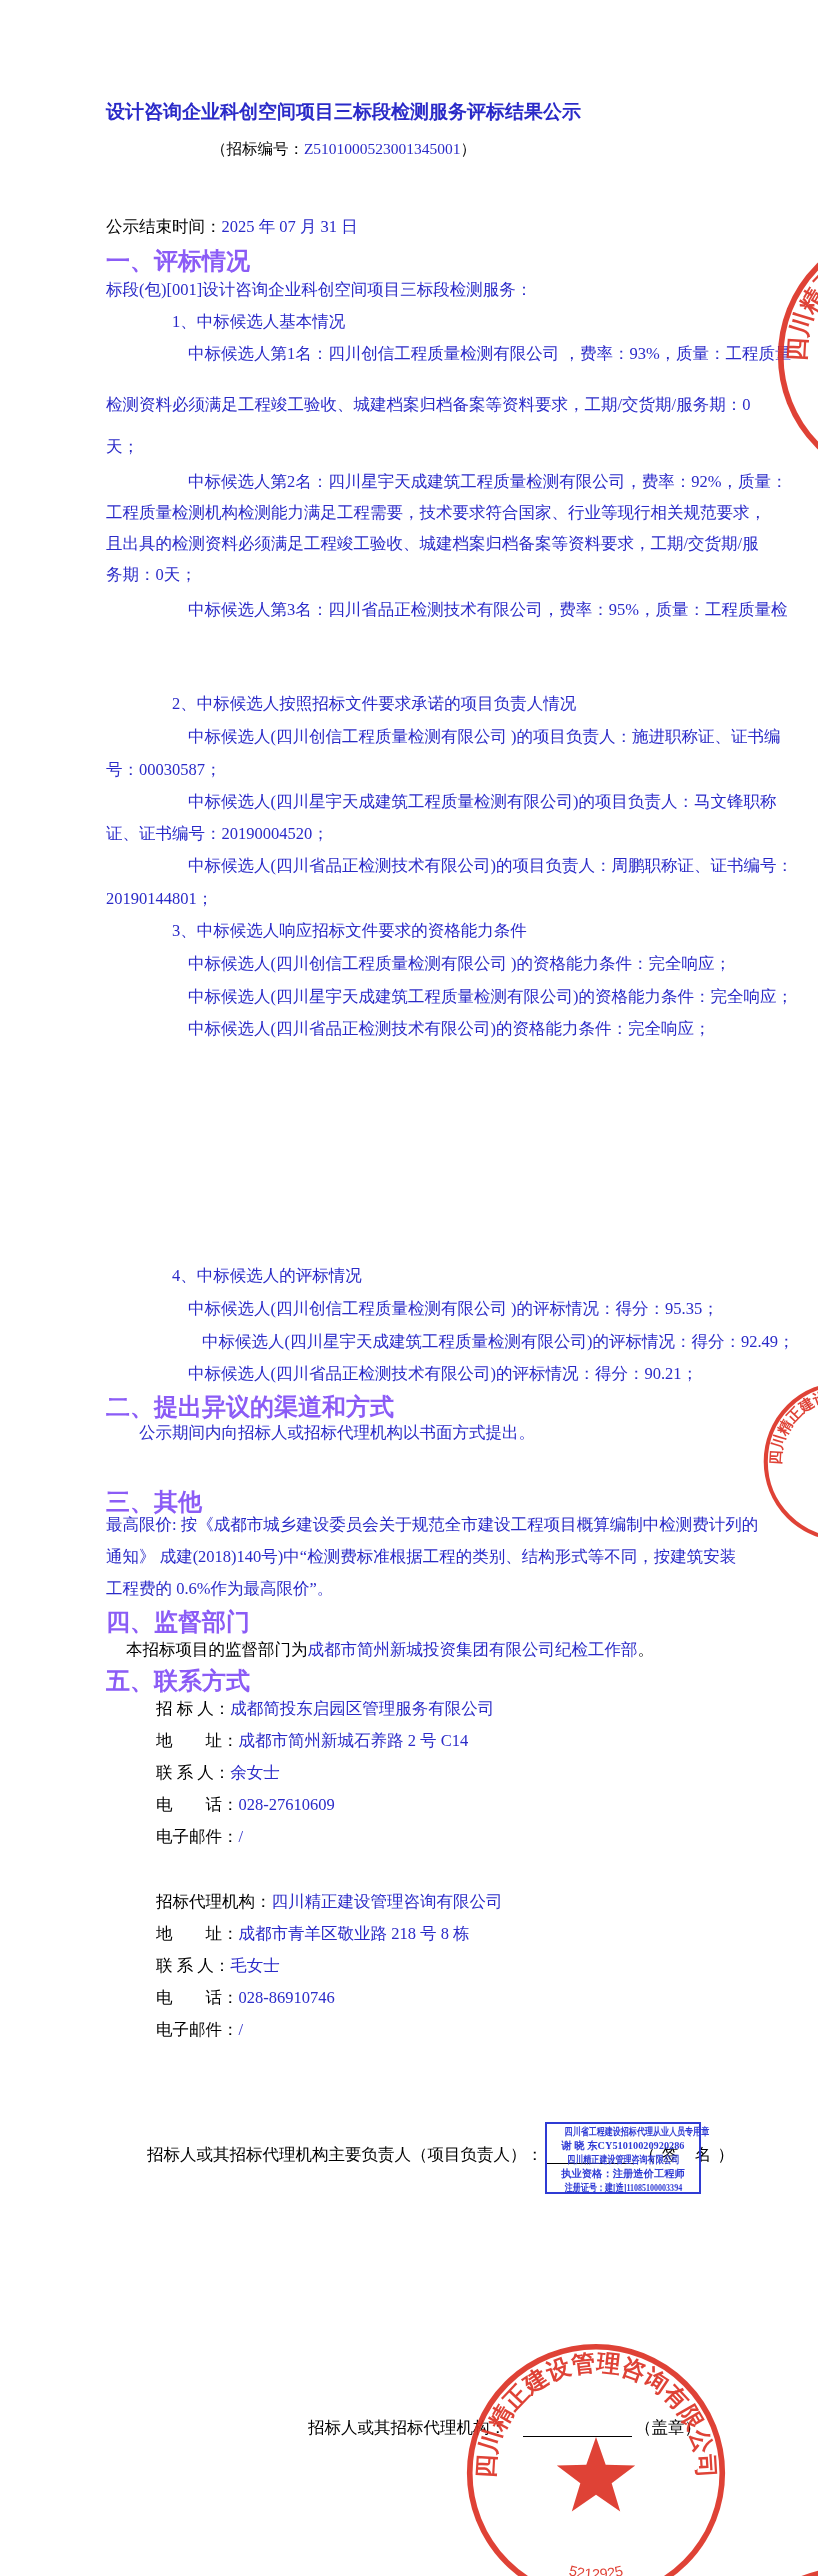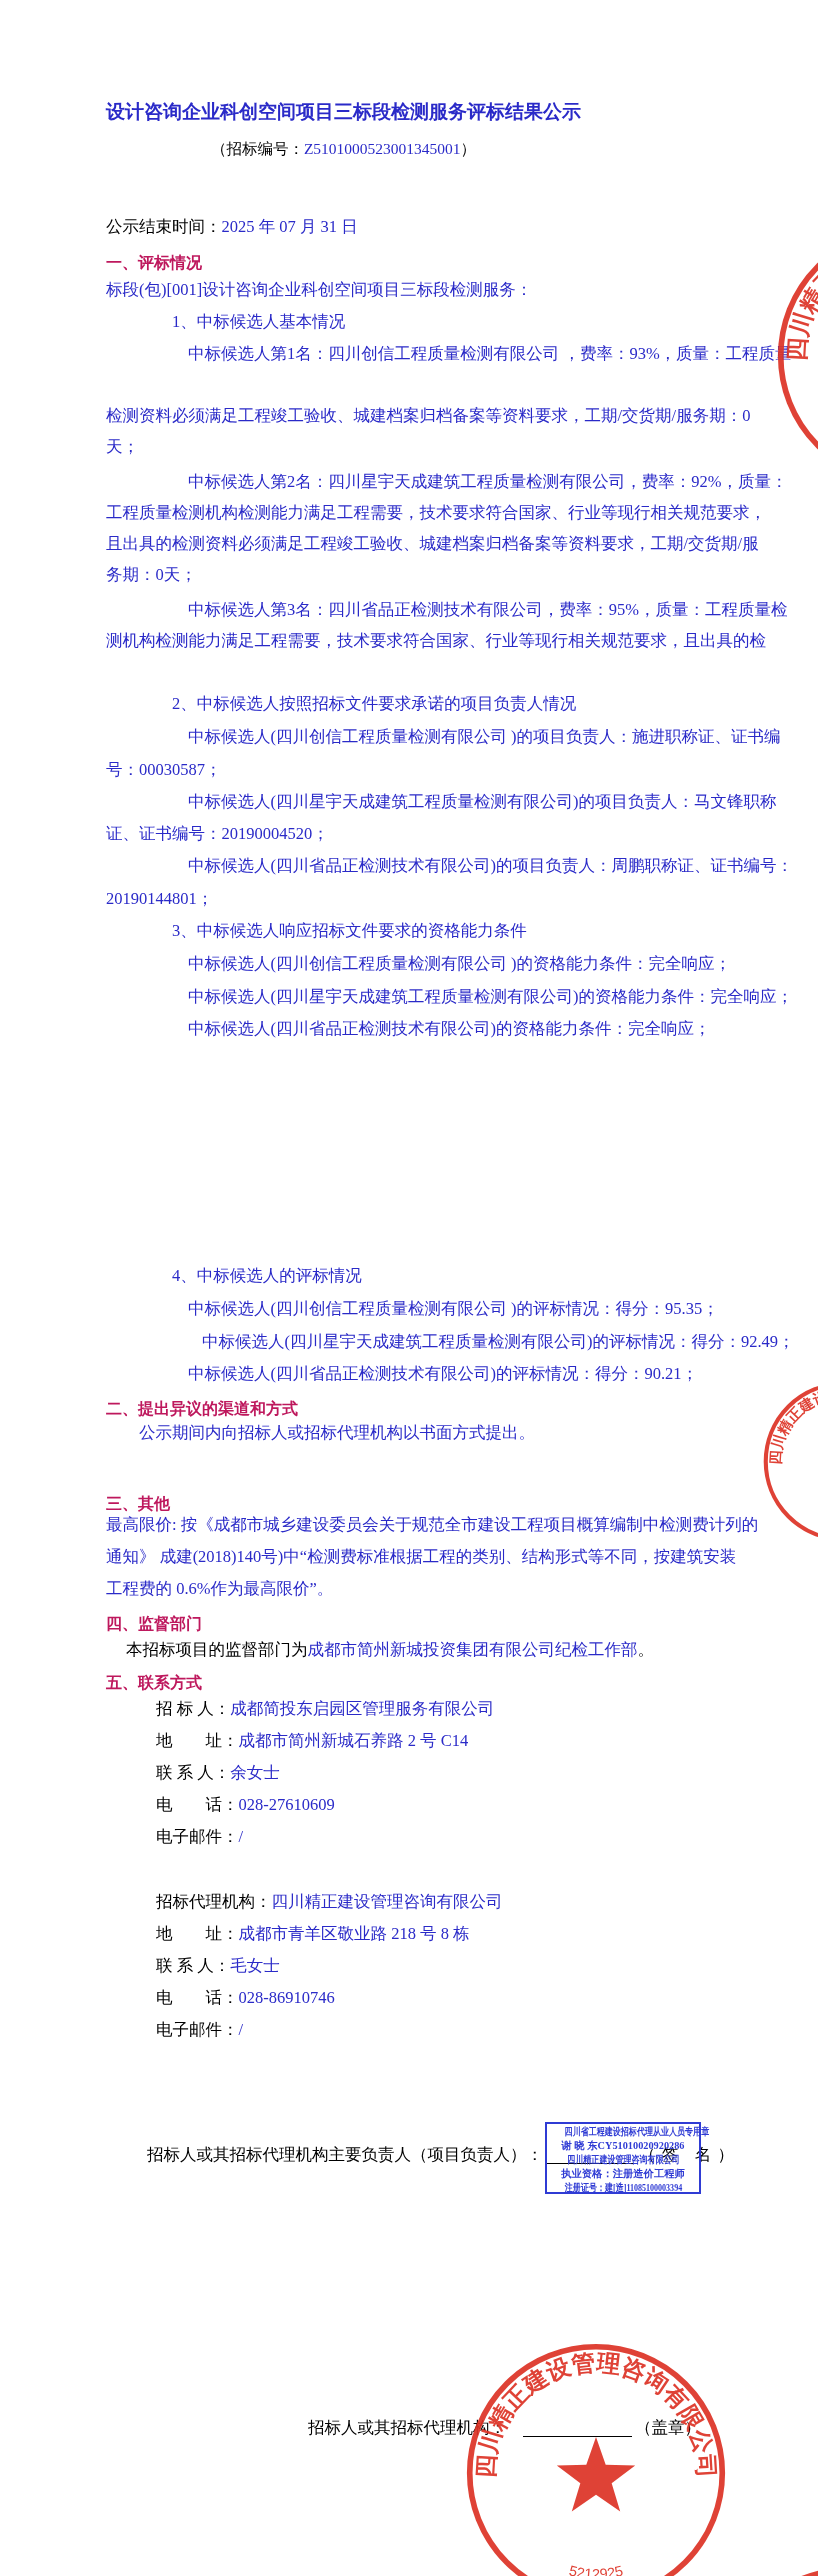--- a/index.html
+++ b/index.html
@@ -24,25 +24,24 @@
     color:var(--blue);
     font-family:"Liberation Serif", serif;
   }
   .black{color:#000000;}
   .ctr{left:0;width:687px;text-align:center;}
   .title{font-size:19px;font-weight:bold;color:var(--blue);}
   .subtitle{font-size:15.5px;}
   .hd{
     position:absolute;
     white-space:pre;
-    font-size:16px;
+    font-size:24px;
     font-weight:bold;
-    color:#be185d;
+    color:#8b5cf6;
     font-family:"Liberation Sans", sans-serif;
-    margin-top:8px;
   }
   .seal-svg{position:absolute;opacity:.92;z-index:5;}
   .stamp{
     position:absolute;
     left:545px; top:2122px;
     width:156px; height:72px;
     border:2.6px solid var(--stamp);
     box-sizing:border-box;
     z-index:6;
     display:flex;
@@ -75,30 +74,29 @@
   <div class="ln ctr title" style="top:101px;">设计咨询企业科创空间项目三标段检测服务评标结果公示</div>
   <div class="ln ctr subtitle" style="top:138px;"><span class="black">（招标编号：</span><span>Z5101000523001345001</span><span class="black">）</span></div>
 
   <div class="ln" style="top:216px;left:106px;"><span class="black">公示结束时间：</span><span>2025 年 07 月 31 日</span></div>
 
   <div class="hd" style="top:245px;left:106px;">一、评标情况</div>
   <div class="ln" style="top:279px;left:106px;">标段(包)[001]设计咨询企业科创空间项目三标段检测服务：</div>
   <div class="ln" style="top:311px;left:172px;">1、中标候选人基本情况</div>
 
   <div class="ln" style="top:343px;left:188px;">中标候选人第1名：四川创信工程质量检测有限公司 ，费率：93%，质量：工程质量</div>
-  <div class="ln" style="top:405px;left:106px;">检测资料必须满足工程竣工验收、城建档案归档备案等资料要求，工期/交货期/服务期：0</div>
+  <div class="ln" style="top:394px;left:106px;">检测资料必须满足工程竣工验收、城建档案归档备案等资料要求，工期/交货期/服务期：0</div>
   <div class="ln" style="top:436px;left:106px;">天；</div>
 
   <div class="ln" style="top:471px;left:188px;">中标候选人第2名：四川星宇天成建筑工程质量检测有限公司，费率：92%，质量：</div>
   <div class="ln" style="top:502px;left:106px;">工程质量检测机构检测能力满足工程需要，技术要求符合国家、行业等现行相关规范要求，</div>
   <div class="ln" style="top:533px;left:106px;">且出具的检测资料必须满足工程竣工验收、城建档案归档备案等资料要求，工期/交货期/服</div>
   <div class="ln" style="top:564px;left:106px;">务期：0天；</div>
 
   <div class="ln" style="top:599px;left:188px;">中标候选人第3名：四川省品正检测技术有限公司，费率：95%，质量：工程质量检</div>
-  <div class="ln" style="top:630px;left:106px;">测机构检测能力满足工程需要，技术要求符合国家、行业等现行相关规范要求，且出具的检</div>
 
   <div class="ln" style="top:693px;left:172px;">2、中标候选人按照招标文件要求承诺的项目负责人情况</div>
   <div class="ln" style="top:726px;left:188px;">中标候选人(四川创信工程质量检测有限公司 )的项目负责人：施进职称证、证书编</div>
   <div class="ln" style="top:759px;left:106px;">号：00030587；</div>
   <div class="ln" style="top:791px;left:188px;">中标候选人(四川星宇天成建筑工程质量检测有限公司)的项目负责人：马文锋职称</div>
   <div class="ln" style="top:823px;left:106px;">证、证书编号：20190004520；</div>
   <div class="ln" style="top:855px;left:188px;">中标候选人(四川省品正检测技术有限公司)的项目负责人：周鹏职称证、证书编号：</div>
   <div class="ln" style="top:888px;left:106px;">20190144801；</div>
 
   <div class="ln" style="top:920px;left:172px;">3、中标候选人响应招标文件要求的资格能力条件</div>

